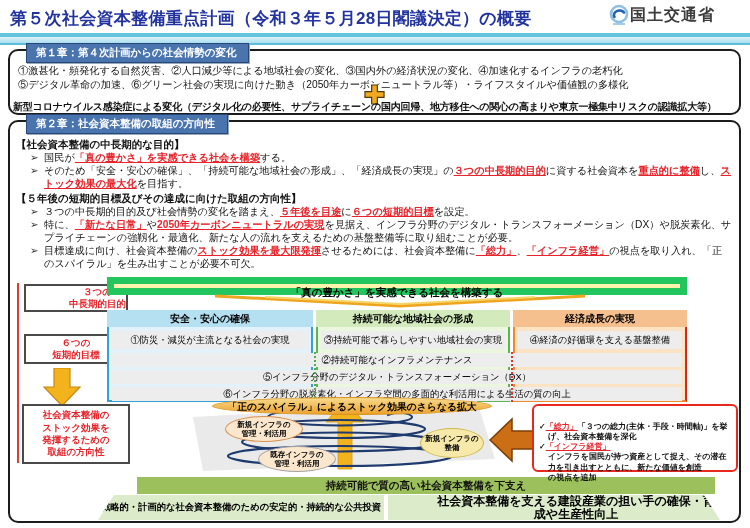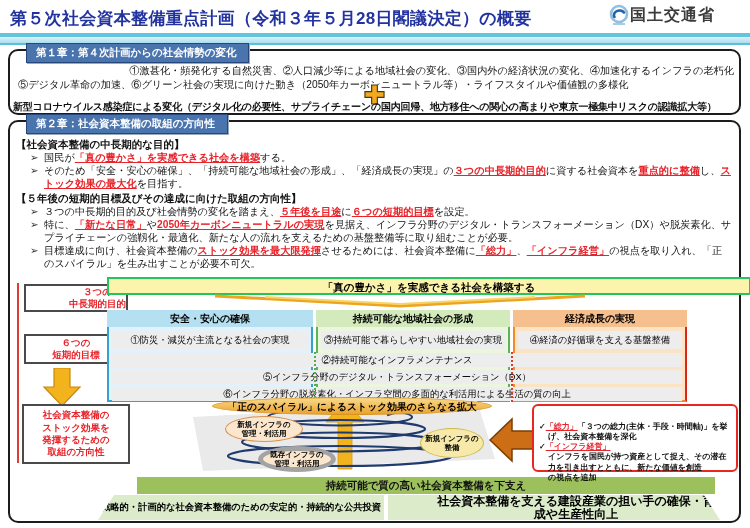--- a/index.html
+++ b/index.html
@@ -17,21 +17,21 @@
   
   .chapter-box { position:absolute; left:8px; width:733px; background:#fff; border:2px solid #1c1c1c; border-radius:10px; }
   #c1box { top:49px; height:66px; }
   #c2box { top:120px; height:403px; }
   .badge { position:absolute; background:#4a74ae; color:#fff; font-weight:700; font-size:10.5px;
            padding:2px 12px 2px 9px; border:1px solid #27477a; box-shadow:1px 1px 0 #9ab; white-space:nowrap; }
   #badge1 { left:26px; top:43px; }
   #badge2 { left:26px; top:114px; }
 
   .c1line { position:absolute; left:18px; width:716px; font-size:10.2px; color:#111; white-space:nowrap; }
-  #c1l1 { top:64px;text-align:right; }
+  #c1l1 { top:64px; }
   #c1l2 { top:78px; }
   #c1l3 { top:100px; left:13px; width:726px; font-weight:700; font-size:10px; letter-spacing:-.2px; }
   #plus-icon { position:absolute; left:364px; top:84px; }
 
   .sec-label { position:absolute; left:16px; font-size:10.5px; font-weight:700; color:#111; }
   #sec1 { top:138px; } #sec2 { top:192px; }
   .bullet { position:absolute; left:30px; width:702px; font-size:10.2px; line-height:13px; color:#111; padding-left:14px; }
   .bullet .mk { position:absolute; left:0; top:0; color:#333; }
   #b1 { top:151px; } #b2 { top:164px; } #b3 { top:205px; } #b4 { top:218px; } #b5 { top:244px; }
   .hl { color:#e8232a; font-weight:700; text-decoration:underline; text-underline-offset:1px; }
@@ -40,22 +40,22 @@
   #red-line { position:absolute; left:17px; top:283px; height:180px; border-left:2px solid #e03c34; }
   .side-box { position:absolute; background:#fff; border:2px solid #4a4a4a; color:#e8232a; font-weight:700;
               font-size:9.5px; line-height:1.3; text-align:center; white-space:pre-line;
               display:flex; align-items:center; justify-content:center; }
   #sb1 { left:24px; top:284px; width:104px; height:28px;padding-left:43px; }
   #sb2 { left:24px; top:334px; width:104px; height:30px; }
   #sb3 { left:22px; top:404px; width:108px; height:60px; }
   #down-arrow { position:absolute; left:38px; top:368px; }
 
   
-  #goal-banner { position:absolute; left:107px; top:277px; width:644px; height:18px; background:#fcf3ad;
-                 border:2px solid #22c55e; font-size:10.5px; font-weight:700; text-align:center; line-height:16px; }
+  #goal-banner { position:absolute; left:107px; top:277px; width:580px; height:18px; background:#fcf3ad;
+                 border:7px solid #22c55e; font-size:10.5px; font-weight:700; text-align:center; line-height:16px; }
   #chevron { position:absolute; left:205px; top:294px; }
 
   
   #gtable { position:absolute; left:107px; top:310px; width:580px; height:92px; }
   .strip { position:absolute; top:0; height:92px; }
   #strip-blue   { left:0;   width:206px; background:#e3f2fa; border:2px solid #35a0d2; }
   #strip-green  { left:209px; width:194px; background:#ecf5dd; border:2px solid #5cb452; }
   #strip-orange { left:406px; width:174px; background:#fbe3c4; border:2px solid #ef8b2a; border-right:2px solid #dd2418; }
   .thead { position:absolute; top:0; height:17px; font-size:10px; font-weight:700; text-align:center; line-height:17px; }
   #th1 { left:0; width:206px; background:#b5e0f2; }
@@ -73,21 +73,21 @@
   #sep2 { left:404px; border-left:2px dotted #dd3a2c; }
 
   
   #spiral-svg { position:absolute; left:175px; top:393px; }
   #spiral-banner { position:absolute; left:212px; top:397px; width:280px; height:18px; border-radius:50%;
                    background:linear-gradient(#f8da8c,#eca22c); border:1px solid #d79420;
                    font-size:9.8px; font-weight:700; text-align:center; line-height:18px; z-index:5; }
   .oval-label { position:absolute; border-radius:50%; font-size:7.5px; font-weight:700; line-height:1.25;
                 text-align:center; white-space:pre-line; display:flex; align-items:center; justify-content:center; z-index:6; }
   #ov-new-mgmt  { left:225px; top:416px; width:78px; height:26px; background:#fbe7cd; border:1px solid #d98f4e; }
-  #ov-exist-mgmt{ left:258px; top:446px; width:78px; height:26px; background:#fbe7cd; border:5px solid #a3a3a3; }
+  #ov-exist-mgmt{ left:258px; top:446px; width:78px; height:26px; background:#fbe7cd; border:1px solid #a3a3a3; }
   #ov-new-build { left:420px; top:428px; width:64px; height:30px; background:#f7e9a9; border:1px solid #cdb84e; }
   #left-arrow { position:absolute; left:488px; top:414px; z-index:5; }
 
   
   #note-box { position:absolute; left:532px; top:404px; width:206px; height:68px; background:#fff;
               border:2px solid #e8281e; border-radius:6px; padding:16px 5px; z-index:6;
               font-size:8px; font-weight:700; line-height:1.27; color:#111; }
   .note-line { padding-left:9px; text-indent:-9px; }
   .note-indent { padding-left:9px; text-indent:0; }
 

